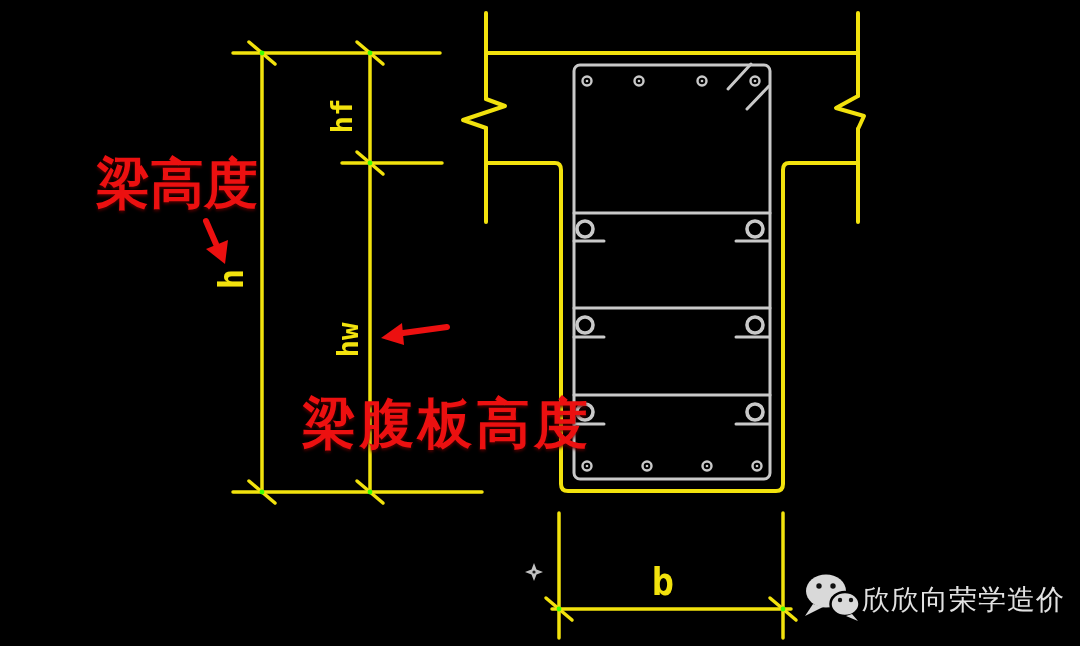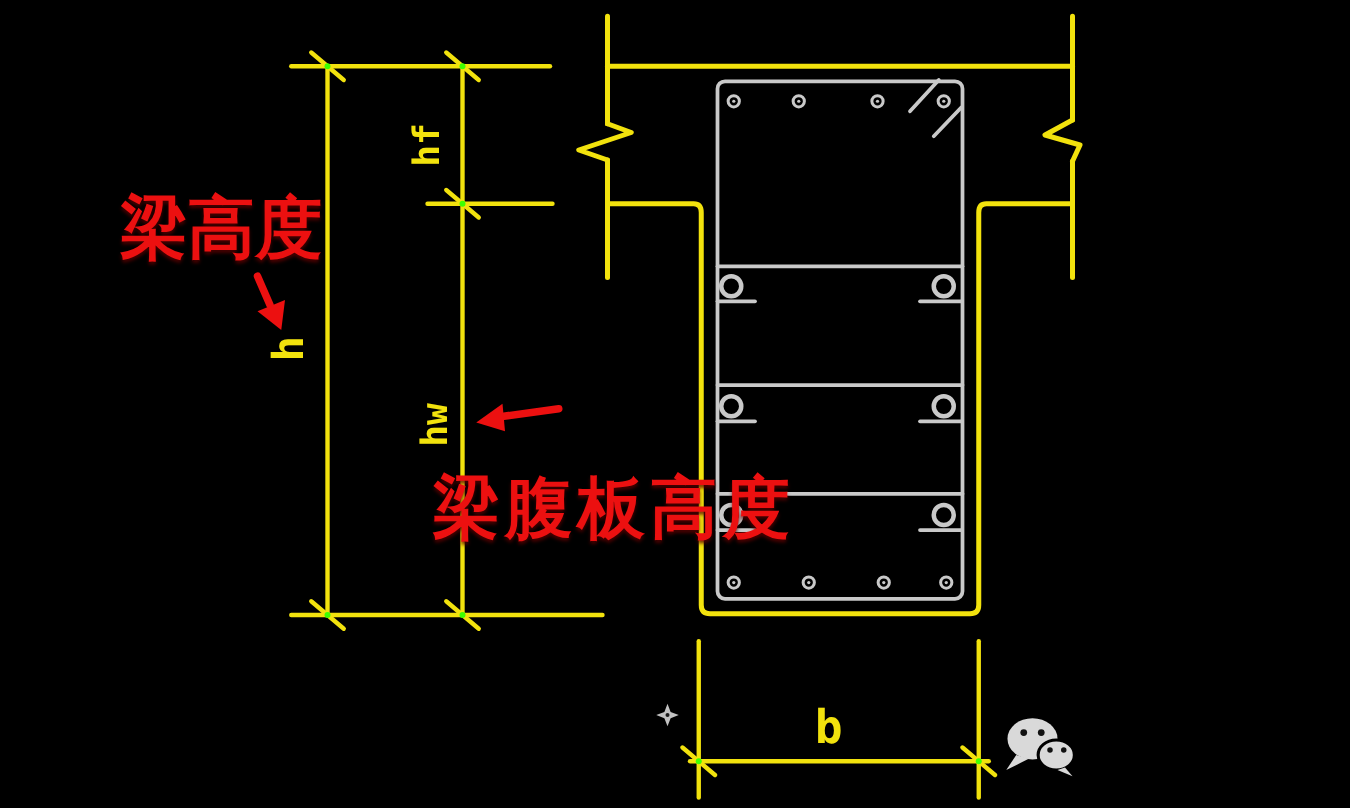--- a/index.html
+++ b/index.html
@@ -170,24 +170,25 @@
       <circle cx="833" cy="586" r="2.7" fill="#111"></circle>
       <ellipse cx="845" cy="604" rx="14.5" ry="12" fill="#d9d9d9" stroke="#000" stroke-width="2.5"></ellipse>
       <polygon points="852,614 858,621 846,616" fill="#d9d9d9"></polygon>
       <circle cx="840" cy="600" r="2.2" fill="#111"></circle>
       <circle cx="851" cy="600" r="2.2" fill="#111"></circle>
     </g>
   </svg>
 
   <div class="note" style="left:96px;top:156px;">梁高度</div>
 
-  <div class="note" style="left:302px;top:380px;letter-spacing:4px;margin-left:44px;">梁腹板高度</div>
+  <div class="note" style="left:302px;top:396px;letter-spacing:4px;">梁腹板高度</div>
 
   <div class="cad rot" style="left:231px;top:279px;font-size:34px;">h</div>
 
   <div class="cad rot" style="left:342px;top:116px;font-size:29px;">hf</div>
 
   <div class="cad rot" style="left:348px;top:340px;font-size:29px;">hw</div>
 
   <div class="cad" style="left:663px;top:582px;font-size:37px;">b</div>
 
+  <div id="watermark">欣欣向荣学造价</div>
 
 </div>
 
 </body></html>

